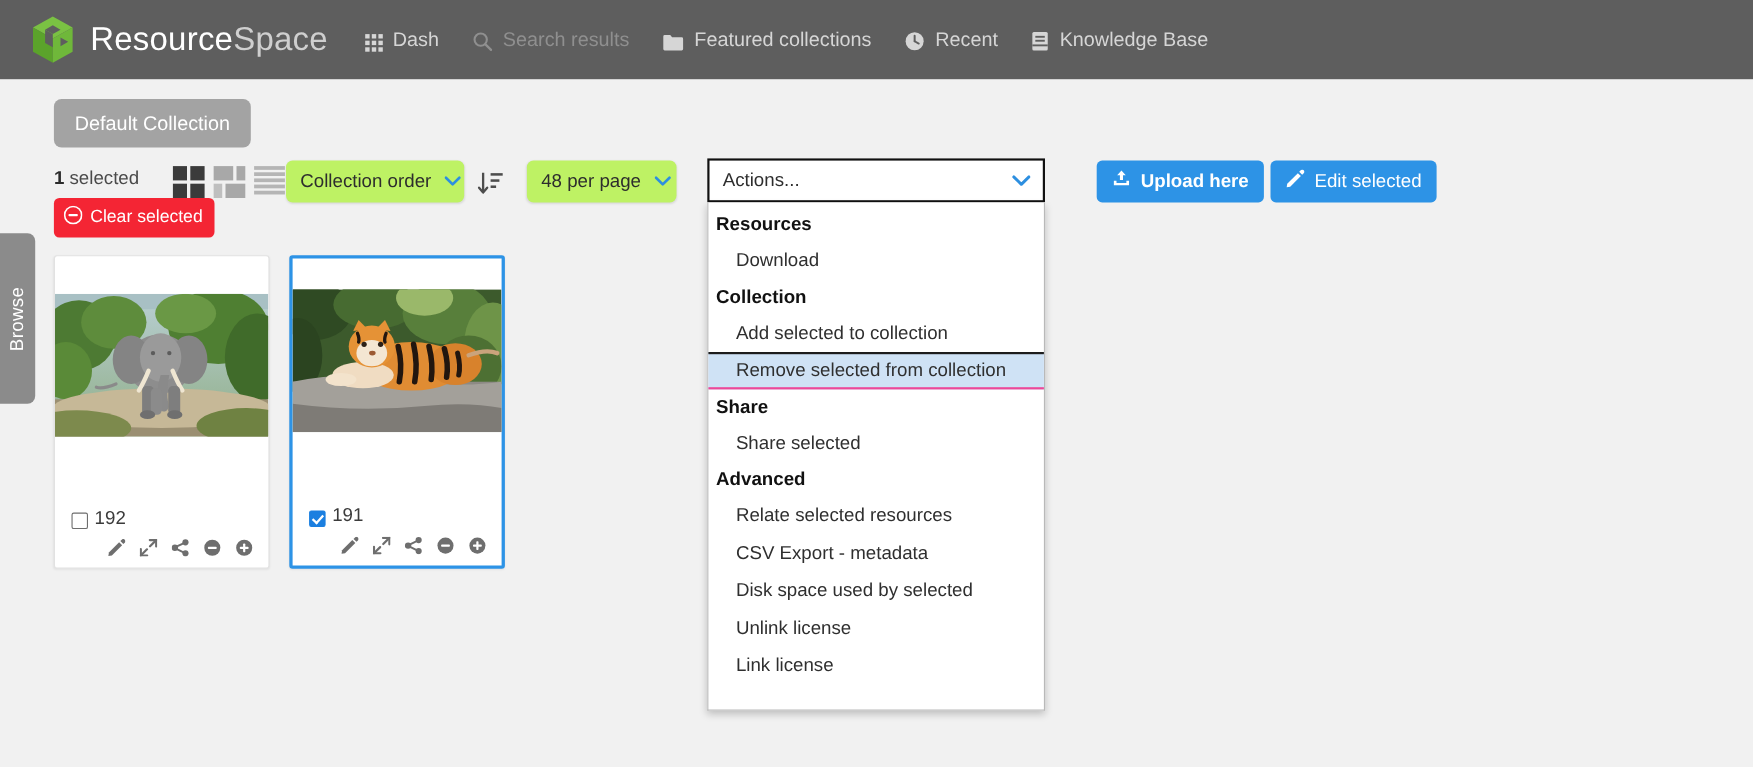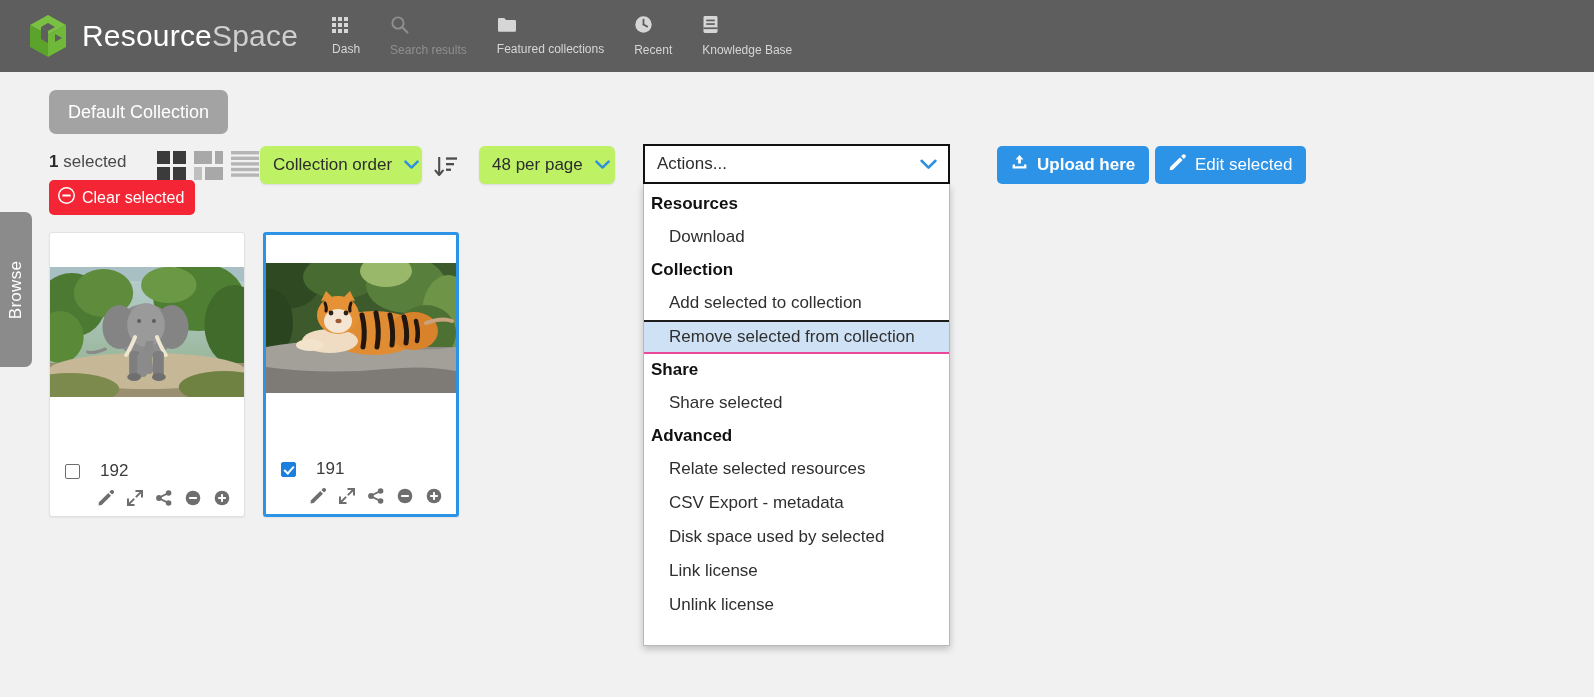--- a/index.html
+++ b/index.html
@@ -28,28 +28,27 @@
     font-size: 30px;
     letter-spacing: .2px;
     white-space: nowrap;
     margin-right: 34px;
   }
   #brand .b1 { color: #ffffff; }
   #brand .b2 { color: #cfcfcf; }
 
   .nav-item {
     display: flex;
-    align-items: flex-start;
+    align-items: flex-end;
     gap: 9px;
     color: #d6d6d6;
-    font-size: 12px;
+    font-size: 18px;
     white-space: nowrap;
     margin-right: 30px;
     cursor: pointer;
-    flex-direction: column;
   }
   .nav-item.muted { color: #8f8f8f; }
   .nav-ico { display: inline-flex; align-items: center; justify-content: center; }
   .nav-ico svg { display: block; }
 
   
   .dash-grid { display: grid; grid-template-columns: repeat(3, 4px); grid-auto-rows: 4px; gap: 2px; }
   .dash-grid i { background: #d6d6d6; display: block; width: 4px; height: 4px; }
 
   
@@ -220,21 +219,21 @@
     left: 0; right: 0;
     top: 34px;
     height: 130px;
     overflow: hidden;
   }
   .card.selected .thumb { top: 28px; }
   .thumb svg { display: block; width: 100%; height: 100%; }
 
   .card-foot { position: absolute; left: 0; right: 0; bottom: 10px; }
   .card-id {
-    display: flex; align-items: center; gap: 20px;
+    display: flex; align-items: flex-end; gap: 6px;
     padding-left: 15px;
     font-size: 17px;
     color: #3b3b3b;
   }
   .cb {
     width: 15px; height: 15px;
     border: 1px solid #6d6d6d;
     border-radius: 2px;
     background: #fff;
     display: inline-block;
@@ -441,22 +440,22 @@
       <div class="menu-item">Add selected to collection</div>
       <div class="menu-item highlight">Remove selected from collection</div>
 
       <div class="menu-group">Share</div>
       <div class="menu-item">Share selected</div>
 
       <div class="menu-group">Advanced</div>
       <div class="menu-item">Relate selected resources</div>
       <div class="menu-item">CSV Export - metadata</div>
       <div class="menu-item">Disk space used by selected</div>
+      <div class="menu-item">Unlink license</div>
       <div class="menu-item">Link license</div>
-      <div class="menu-item">Unlink license</div>
     </div>
   </div>
 
   <div class="btn-blue" id="upload-here">
     <span>
       <svg width="17" height="17" viewBox="0 0 17 17">
         <path d="M8.5 1 L12.4 5.4 H9.9 V9.6 H7.1 V5.4 H4.6 Z" fill="#ffffff"></path>
         <path d="M1.6 10.4 V14.4 H15.4 V10.4 H13 V12.3 H4 V10.4 Z" fill="#ffffff"></path>
       </svg>
     </span>

